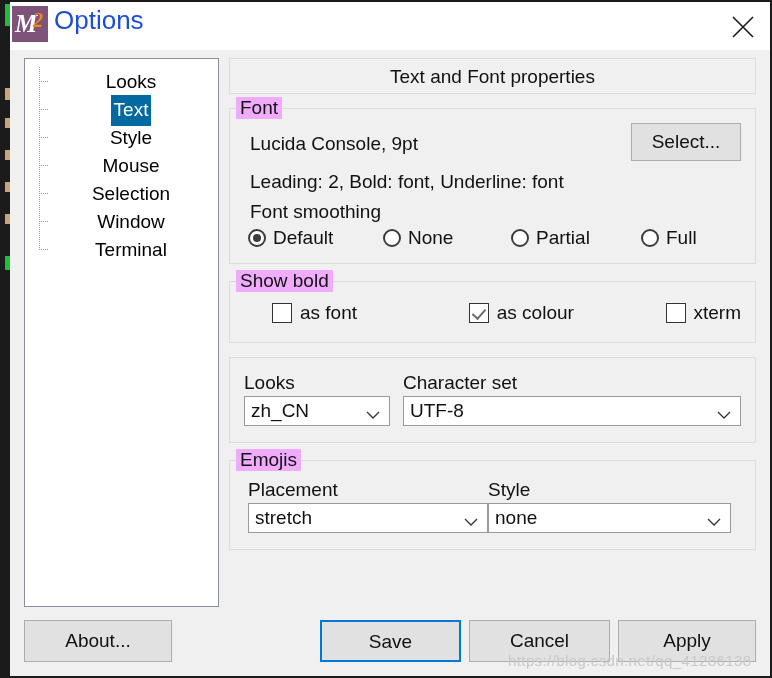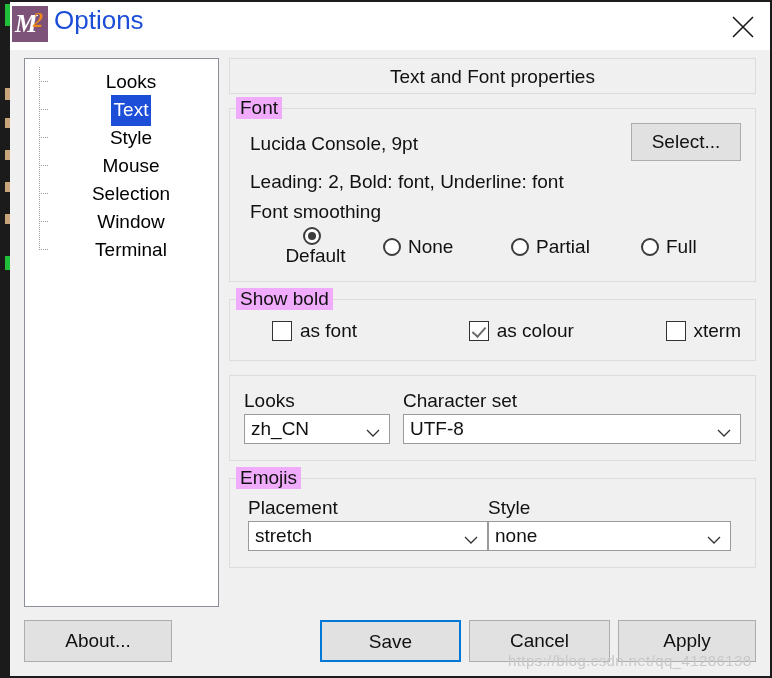--- a/index.html
+++ b/index.html
@@ -124,21 +124,21 @@
     color: #000000;
     white-space: nowrap;
     cursor: pointer;
     text-align: center;
   }
   .tree-item .lbl {
     display: inline-block;
     padding: 1px 3px 2px 3px;
   }
   .tree-item.selected .lbl {
-    background: #1d4ed8;
+    background: #0369a1;
     color: #ffffff;
   }
   
   .tree-item::before {
     content: "";
     position: absolute;
     left: 14px;
     top: 0;
     bottom: 0;
     width: 1px;
@@ -392,21 +392,21 @@
       <div class="row" style="height:38px;">
         <div class="text-line" style="line-height:38px;padding-left:6px;">Lucida Console, 9pt</div>
         <div id="select-button">Select...</div>
       </div>
 
       <div class="text-line" style="padding-left:6px;margin-top:8px;">Leading: 2, Bold: font, Underline: font</div>
 
       <div class="text-line" style="padding-left:6px;margin-top:8px;">Font smoothing</div>
 
       <div class="radio-row" style="padding-left:4px;">
-        <div class="radio-opt checked" style="width:135px;flex-direction:column;">
+        <div class="radio-opt checked" style="width:135px;">
           <span class="radio-mark"></span>
           <span>Default</span>
         </div>
         <div class="radio-opt" style="width:128px;">
           <span class="radio-mark"></span>
           <span>None</span>
         </div>
         <div class="radio-opt" style="width:130px;">
           <span class="radio-mark"></span>
           <span>Partial</span>

